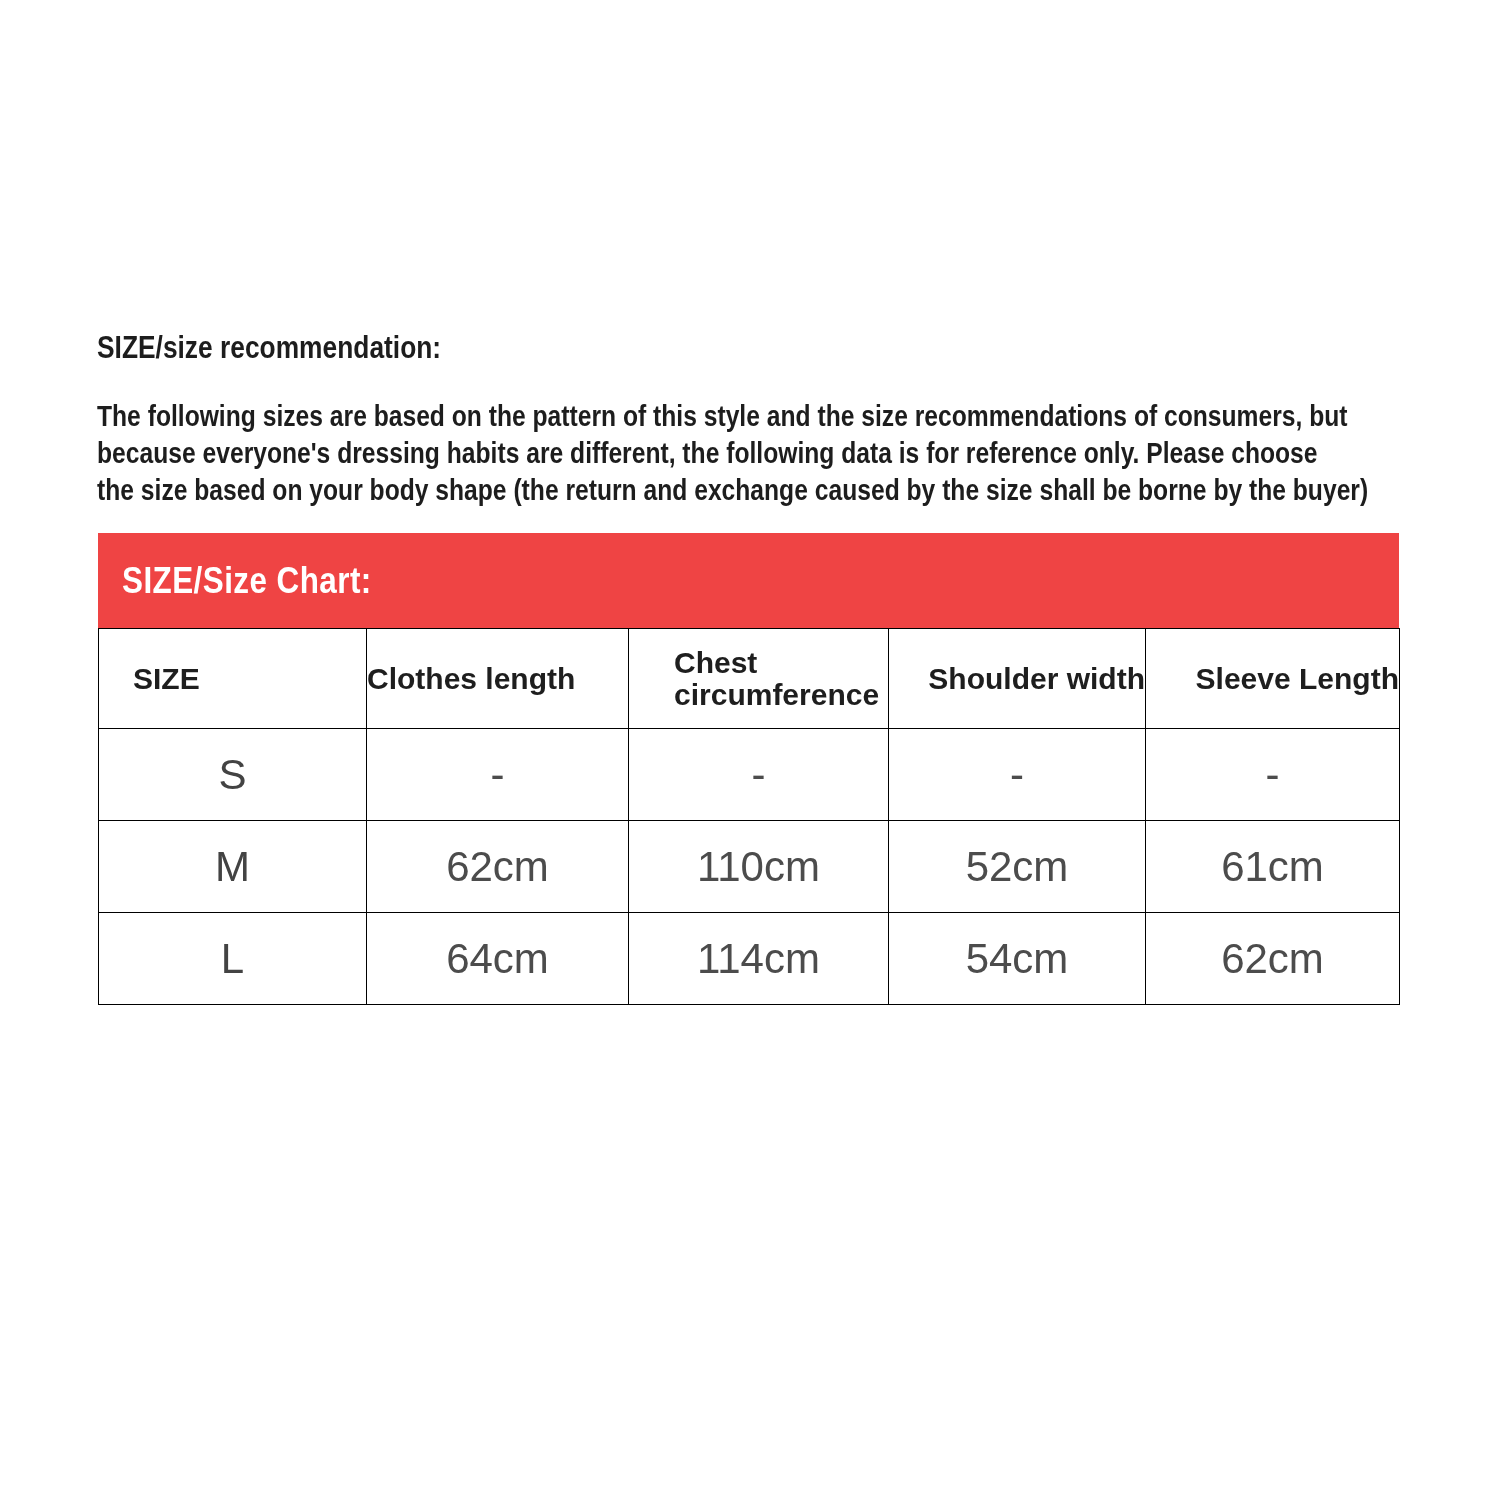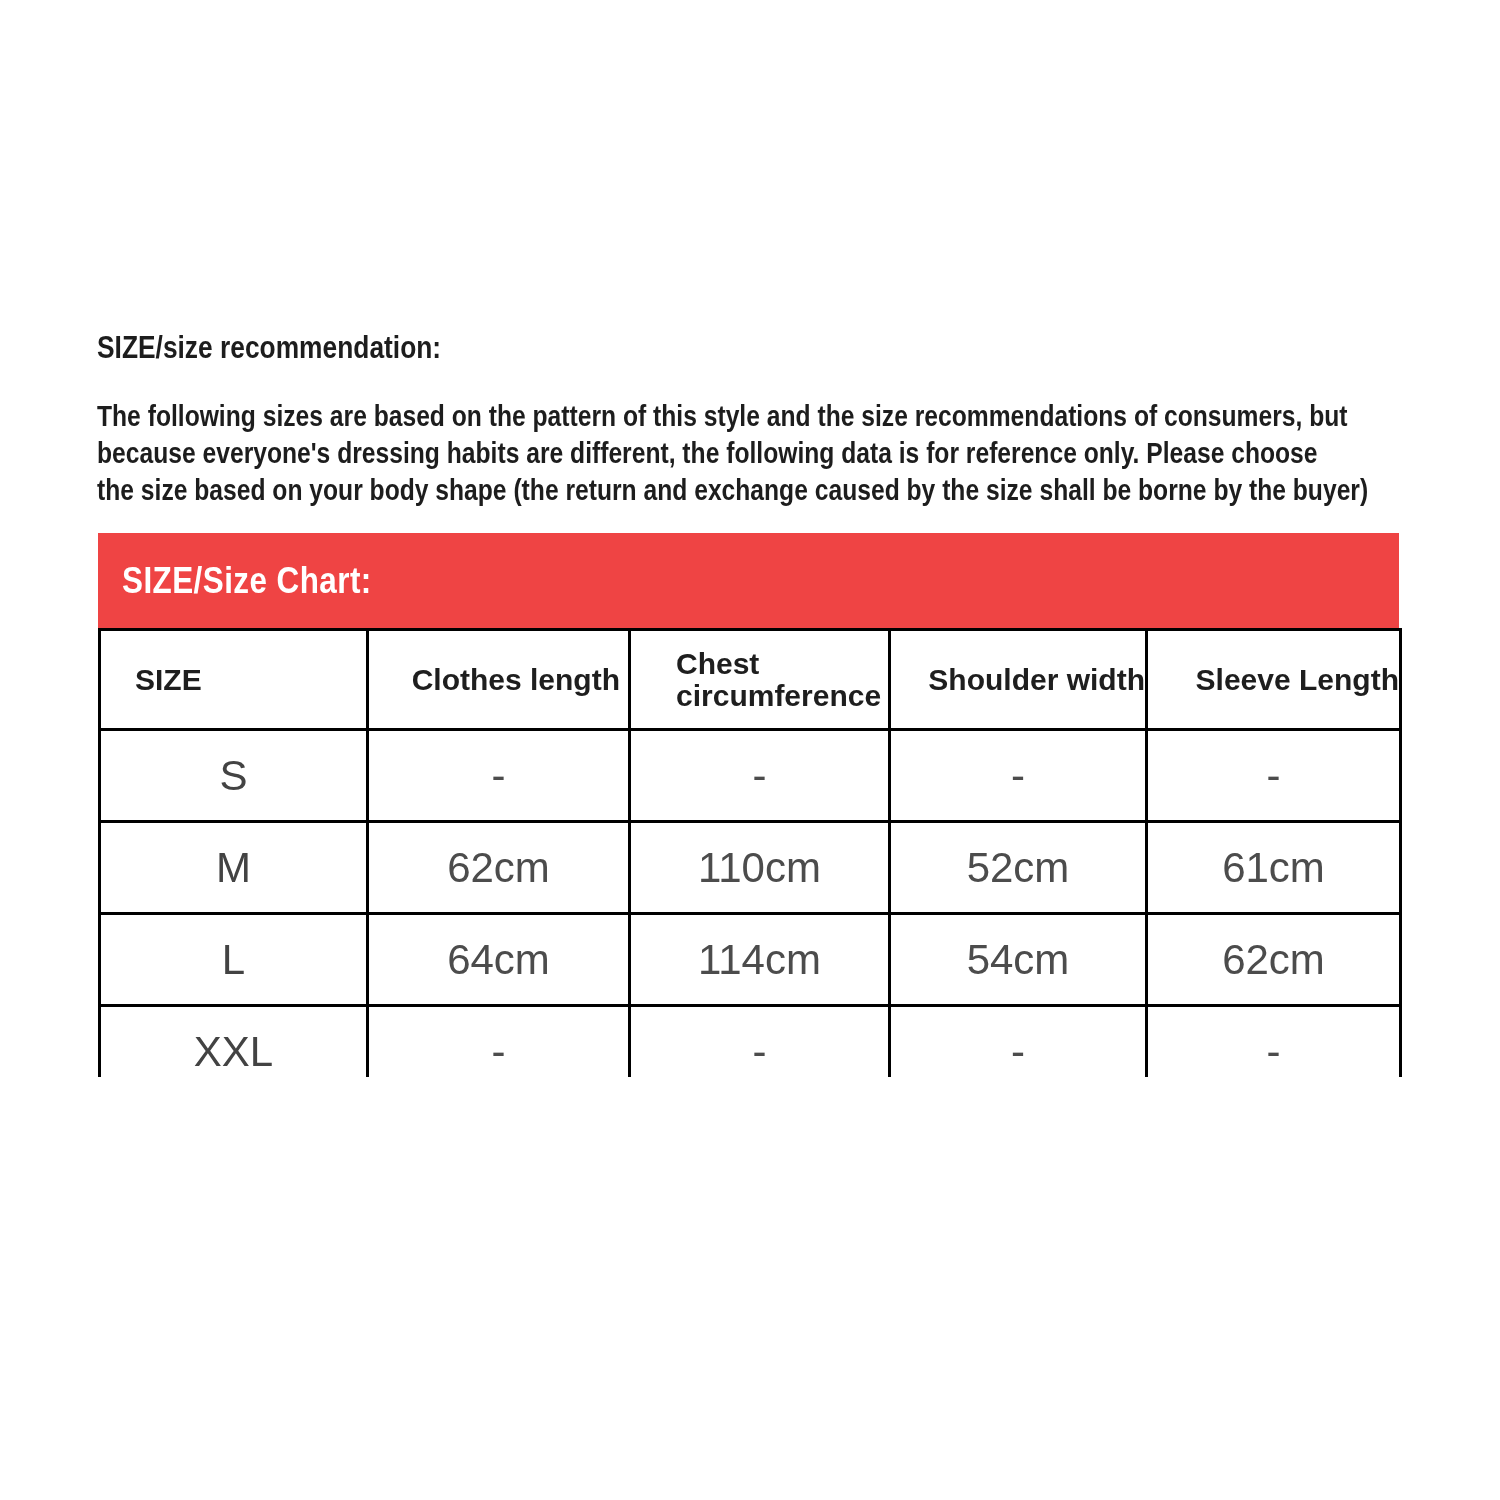--- a/index.html
+++ b/index.html
@@ -21,27 +21,27 @@
   }
   .title-bar .bar-title{
     color:#ffffff;font-size:37px;font-weight:bold;letter-spacing:0.5px;
     transform:scaleX(0.85);transform-origin:0 50%;display:inline-block;white-space:nowrap;
   }
   table.size-table{
     position:absolute;left:98px;top:628px;width:1301px;border-collapse:collapse;table-layout:fixed;
     background:#ffffff;
   }
   .size-table th,.size-table td{
-    border:3px solid #000000;box-sizing:border-box;vertical-align:middle;background:#ffffff;
+    border:1px solid #000000;box-sizing:border-box;vertical-align:middle;background:#ffffff;
   }
   .size-table thead th{
     height:100px;font-size:30px;font-weight:bold;color:#1e1e1e;text-align:right;padding:0;
   }
   .size-table thead th.h-size{text-align:left;padding-left:34px;}
-  .size-table thead th.h-clothes{text-align:right;padding-right:8px;}
+  .size-table thead th.h-clothes{text-align:left;padding-right:8px;}
   .size-table thead th.h-chest{text-align:left;padding-left:45px;font-size:30px;line-height:32px;}
   .size-table thead th.h-chest .chest-wrap{display:inline-block;max-width:185px;text-align:left;}
   .size-table tbody td{
     height:92px;font-size:42px;font-weight:400;color:#4c4c4c;text-align:center;padding:0;
   }
   .size-table tbody td.c-size{color:#434343;}
 </style>
 </head>
 <body>
 
@@ -95,23 +95,16 @@
         <td>52cm</td>
         <td>61cm</td>
       </tr>
       <tr>
         <td class="c-size">L</td>
         <td>64cm</td>
         <td>114cm</td>
         <td>54cm</td>
         <td>62cm</td>
       </tr>
-      <tr>
-        <td class="c-size">XXL</td>
-        <td>-</td>
-        <td>-</td>
-        <td>-</td>
-        <td>-</td>
-      </tr>
     </tbody>
   </table>
 
 </div>
 
 </body></html>

